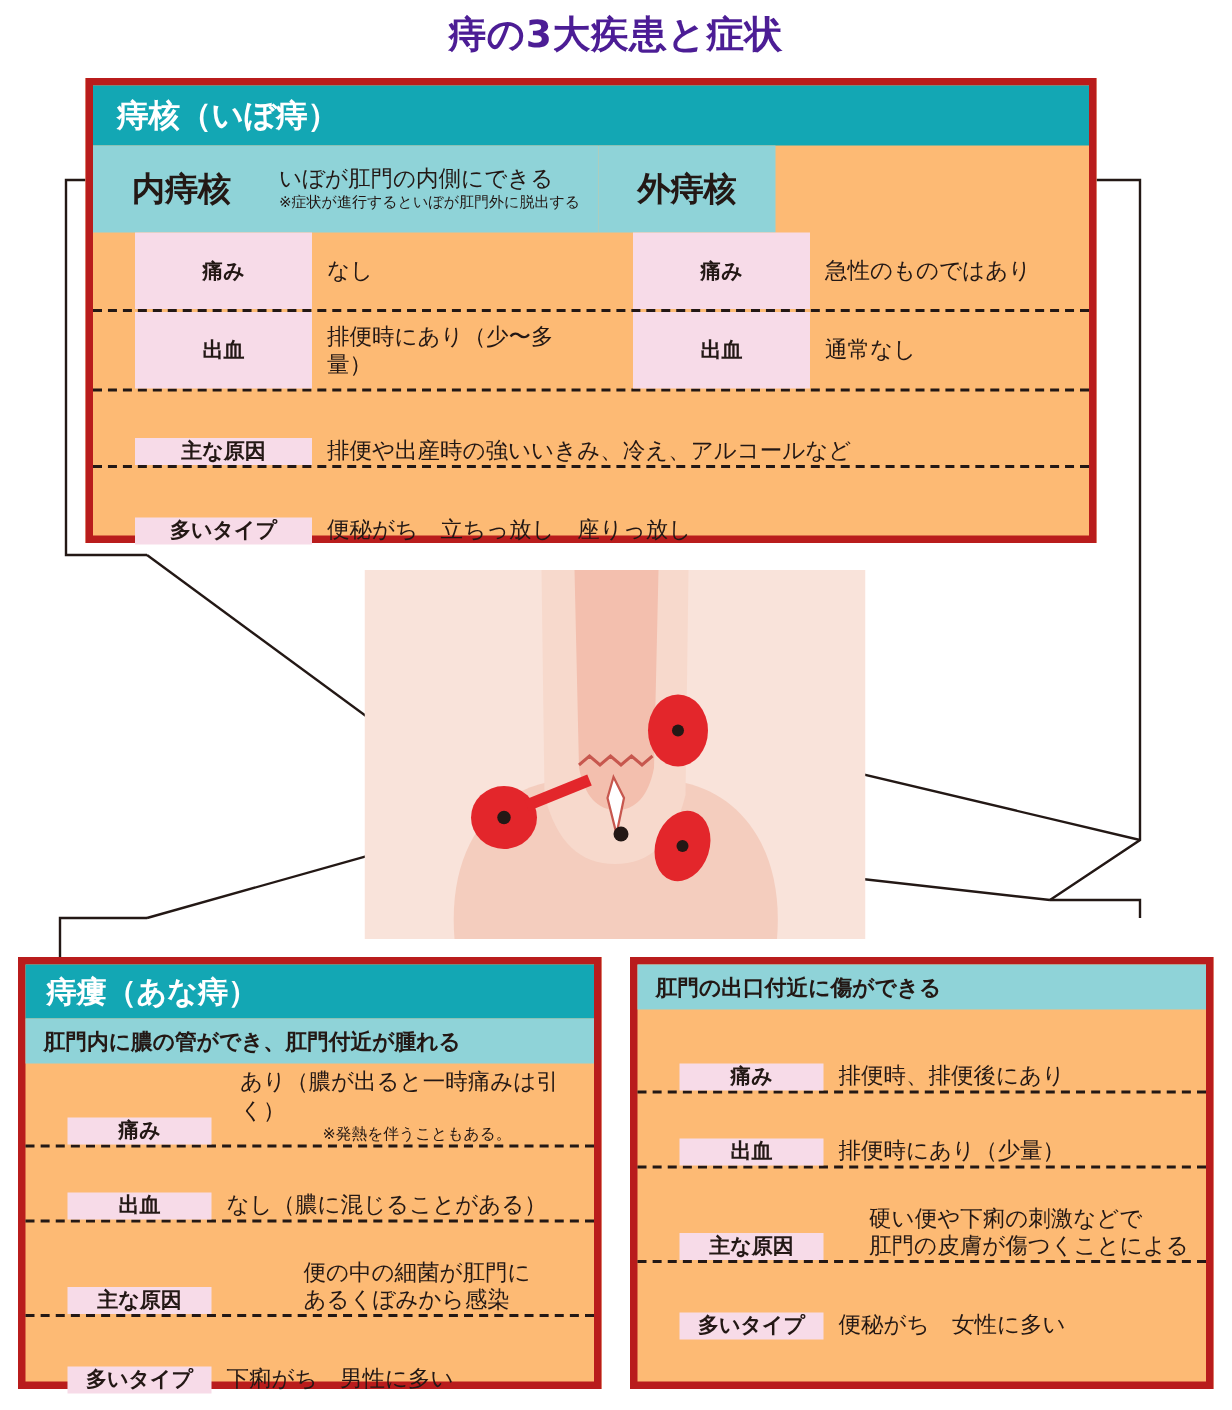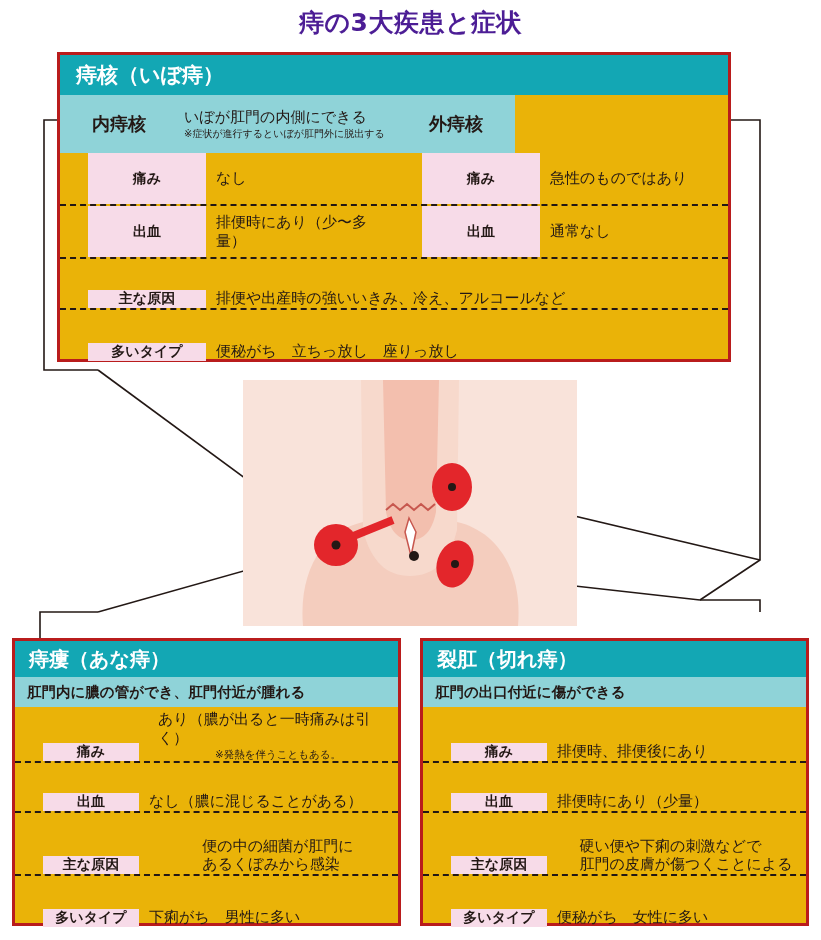--- a/index.html
+++ b/index.html
@@ -26,22 +26,22 @@
     font-size: 25px;
     font-weight: bold;
     color: #4c1d95;
     letter-spacing: 0.5px;
   }
 
   
   .card {
     position: absolute;
     box-sizing: border-box;
-    background: #eab308;
-    border: 3px solid #b91c1c;
+    background: #fdba74;
+    border: 5px solid #b91c1c;
   }
   .card-header {
     background: #13a7b4;
     color: #ffffff;
     font-weight: bold;
     box-sizing: border-box;
     display: flex;
     align-items: center;
   }
   .sub-band {
@@ -93,21 +93,21 @@
   #card-top .card-header {
     height: 40px;
     padding-left: 16px;
     font-size: 21px;
   }
   #top-subband {
     height: 58px;
     display: flex;
   }
   .sub-title {
-    font-size: 18px;
+    font-size: 22px;
     font-weight: bold;
     color: #231815;
     display: flex;
     align-items: center;
     justify-content: center;
     flex: none;
     background: #8fd3d8;
     box-sizing: border-box;
   }
   .sub-desc {
@@ -313,21 +313,20 @@
 あるくぼみから感染</div>
   </div>
 
   <div class="row" style="height:51px;">
     <div class="row-label" style="width:96px;">多いタイプ</div>
     <div class="row-value">下痢がち　男性に多い</div>
   </div>
 </div>
 
 <div class="card" id="card-fissure">
-  <div class="card-header">裂肛（切れ痔）</div>
   <div class="sub-band">肛門の出口付近に傷ができる</div>
 
   <div class="row dash-sep" style="height:56px;">
     <div class="row-label" style="width:96px;">痛み</div>
     <div class="row-value">排便時、排便後にあり</div>
   </div>
 
   <div class="row dash-sep" style="height:50px;">
     <div class="row-label" style="width:96px;">出血</div>
     <div class="row-value">排便時にあり（少量）</div>

